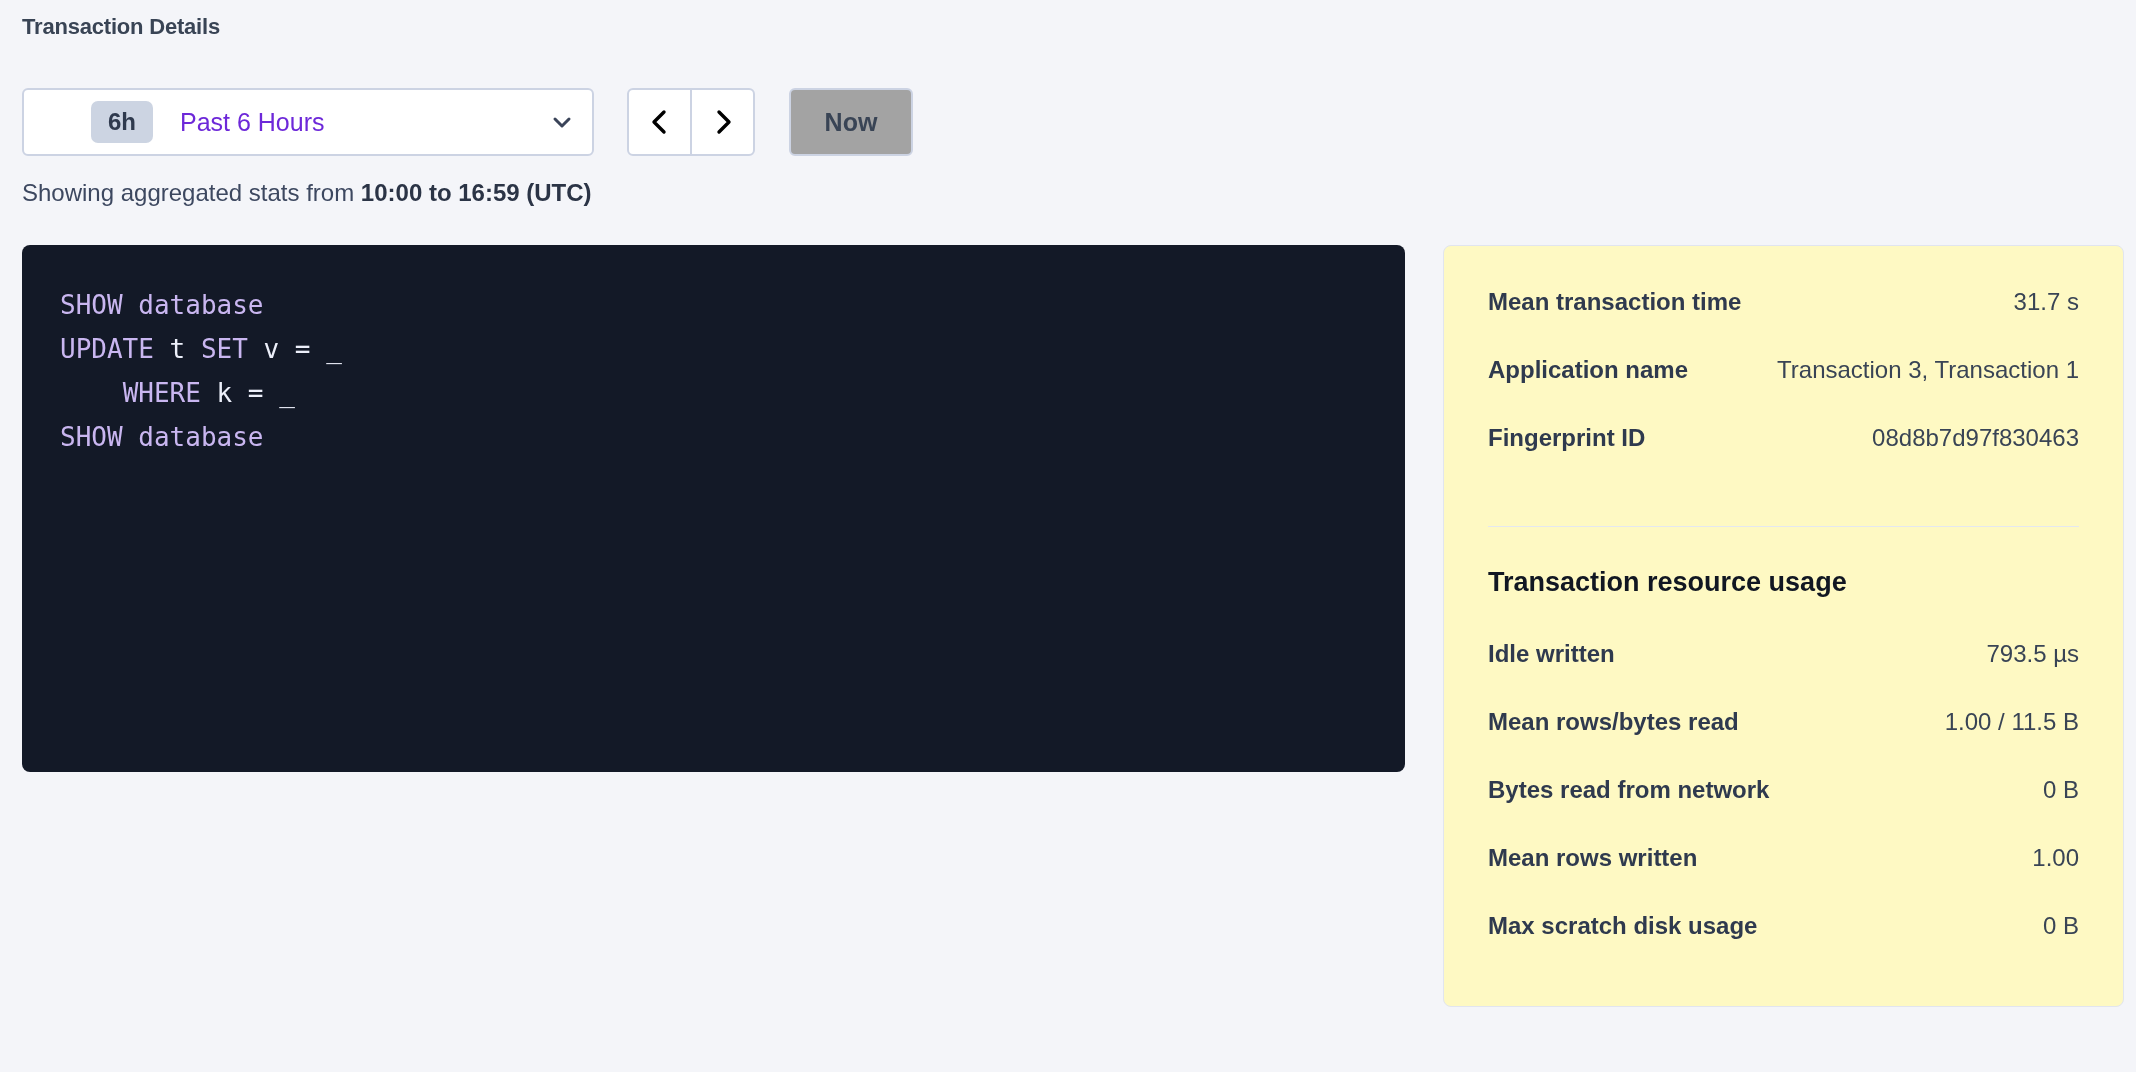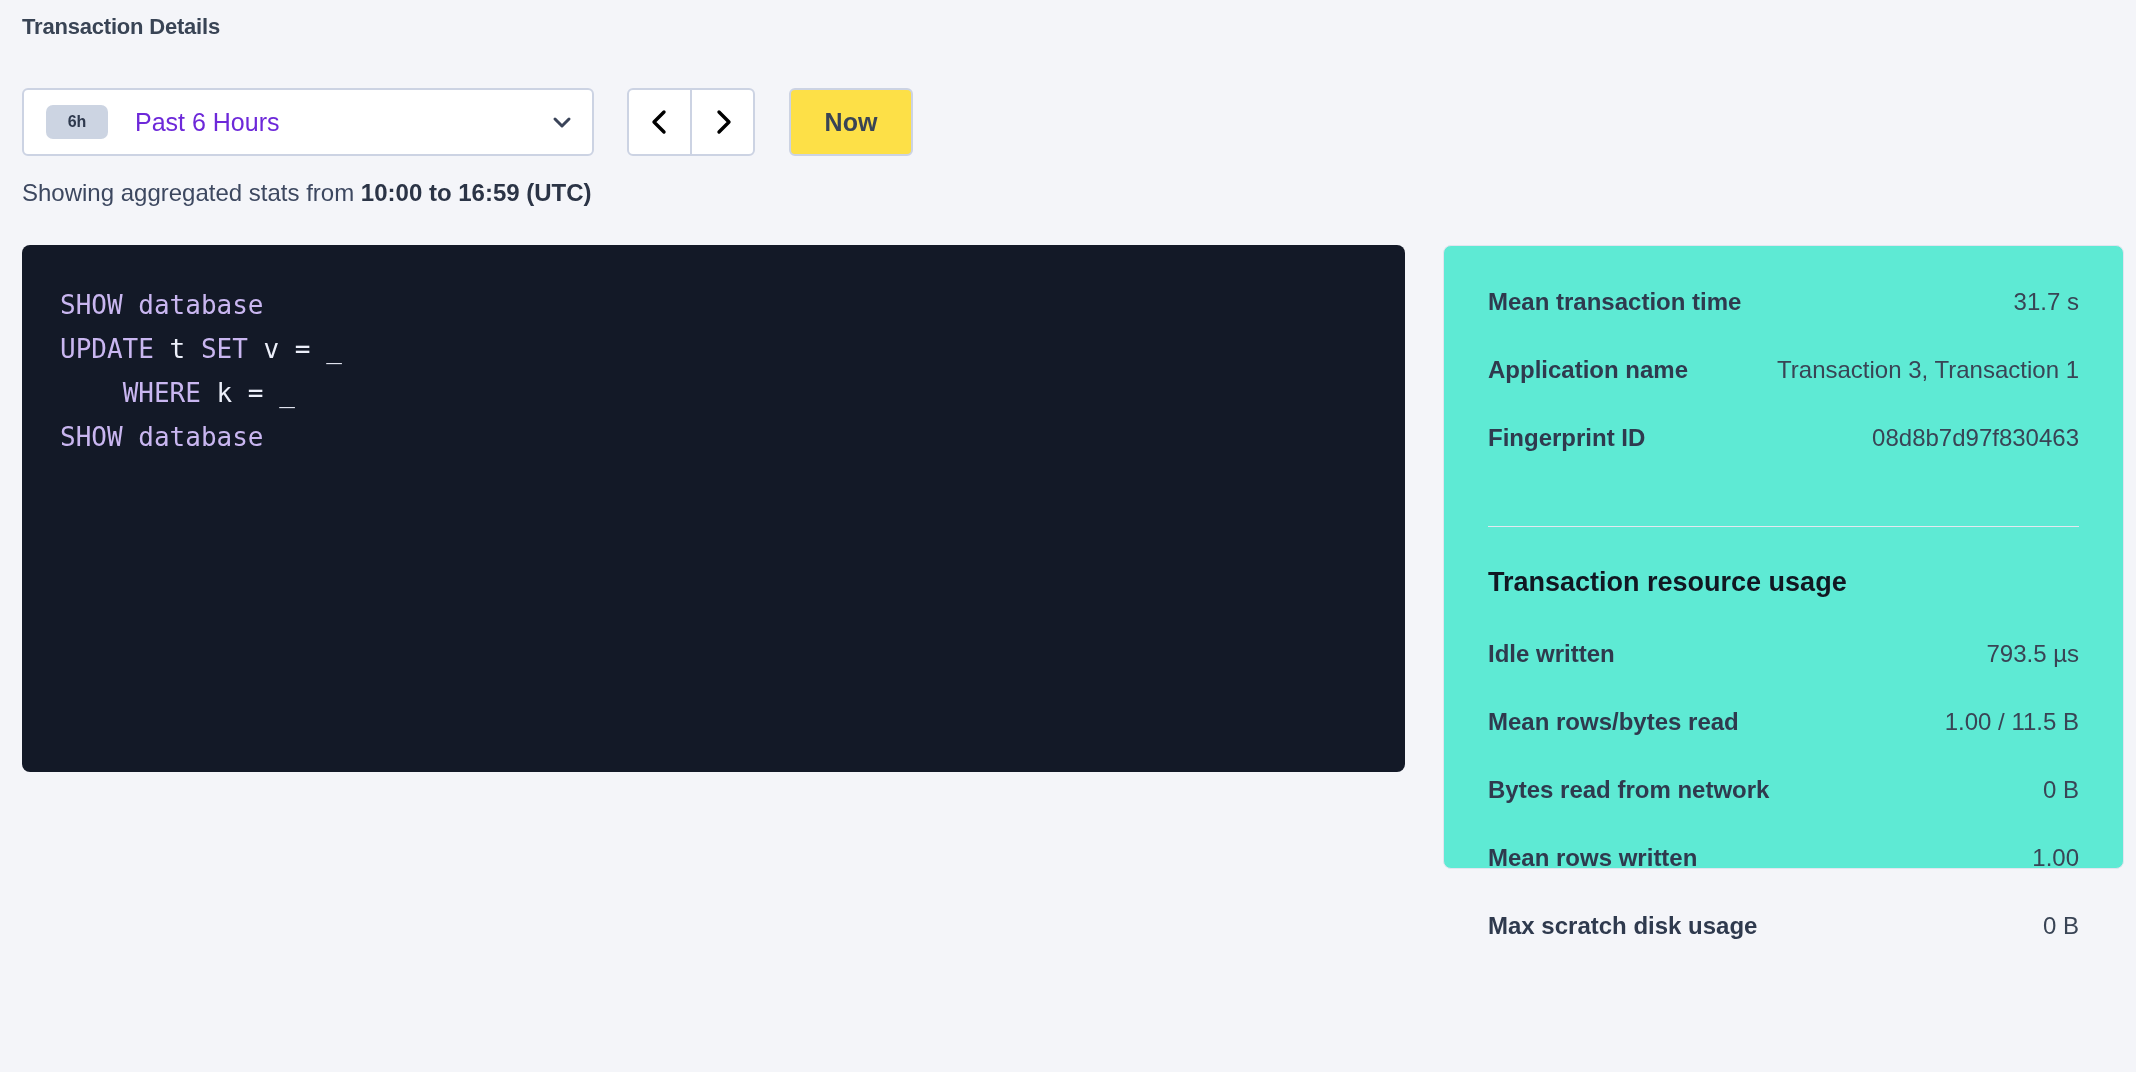--- a/index.html
+++ b/index.html
@@ -49,27 +49,28 @@
     border-radius: 6px;
     display: flex;
     align-items: center;
     padding: 0 18px 0 22px;
     gap: 0;
   }
 
   .range-badge {
     background: #ccd4e2;
     color: #2f3a4e;
-    font-size: 16px;
+    font-size: 24px;
     font-weight: bold;
     border-radius: 7px;
     padding: 9px 16px;
     line-height: 1;
     min-width: 62px;
     text-align: center;
+    margin-left: 45px;
   }
 
   .range-label {
     font-size: 25px;
     color: #6d28d9;
     margin-left: 27px;
     flex: 1;
   }
 
   .chevron-down {
@@ -94,21 +95,21 @@
   }
   .nav-btn.prev { border-radius: 6px 0 0 6px; border-right-width: 1px; }
   .nav-btn.next { border-radius: 0 6px 6px 0; border-left-width: 1px; }
 
   .nav-btn svg { display: block; }
 
   .now-btn {
     margin-left: 34px;
     height: 68px;
     min-width: 124px;
-    background: #fde047;
+    background: #a3a3a3;
     border: 2px solid #ccd3e3;
     border-radius: 6px;
     font-family: "Liberation Sans", sans-serif;
     font-size: 25px;
     font-weight: bold;
     color: #394455;
     display: flex;
     align-items: center;
     justify-content: center;
     padding: 0 22px;
@@ -148,22 +149,22 @@
 
   .kw { color: #c9b6f0; }
   .id { color: #eceffa; }
 
   
   .stats-card {
     position: absolute;
     left: 1443px;
     top: 245px;
     width: 681px;
-    height: 624px;
-    background: #5eead4;
+    height: 762px;
+    background: #fef9c3;
     border: 1px solid #e1e5ef;
     border-radius: 8px;
     padding: 0 44px;
   }
 
   .stat-row {
     display: flex;
     align-items: baseline;
     justify-content: space-between;
     gap: 20px;

